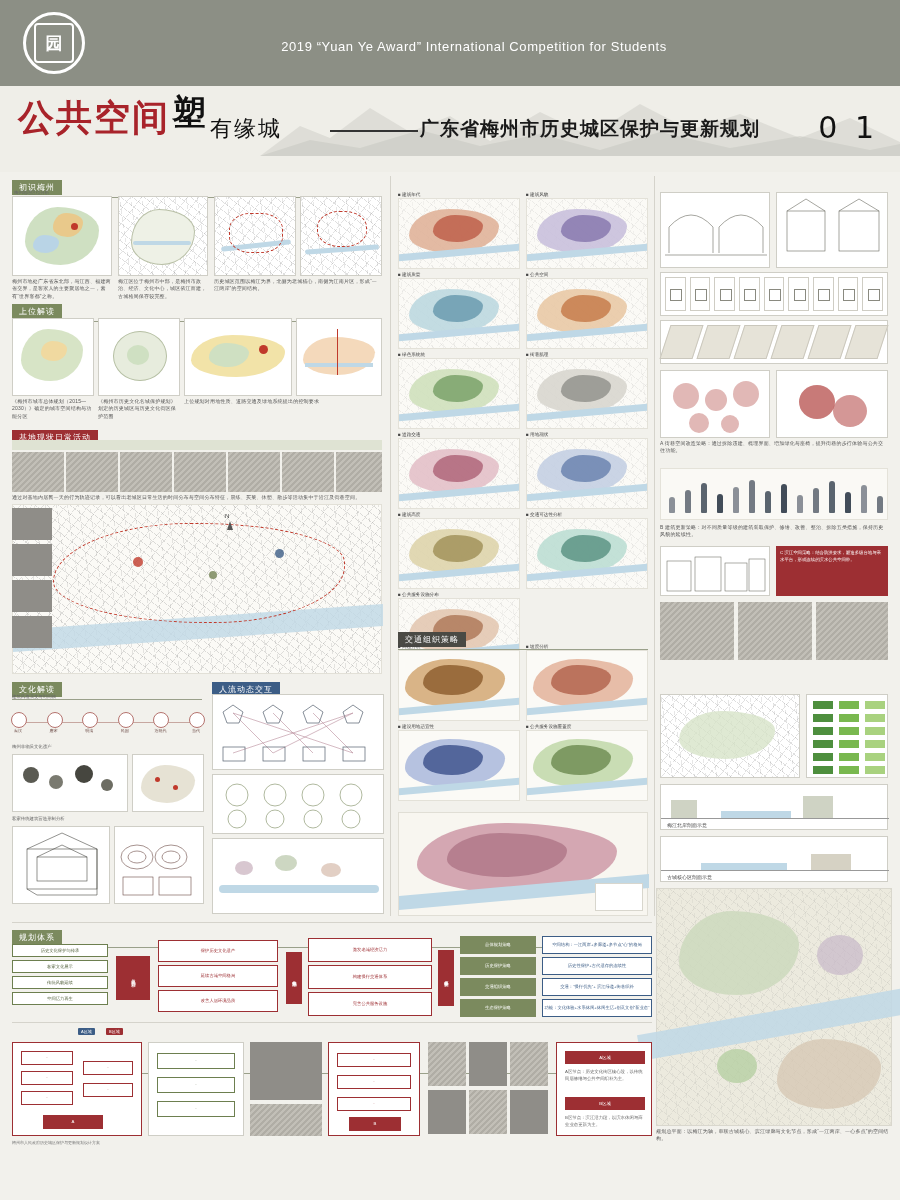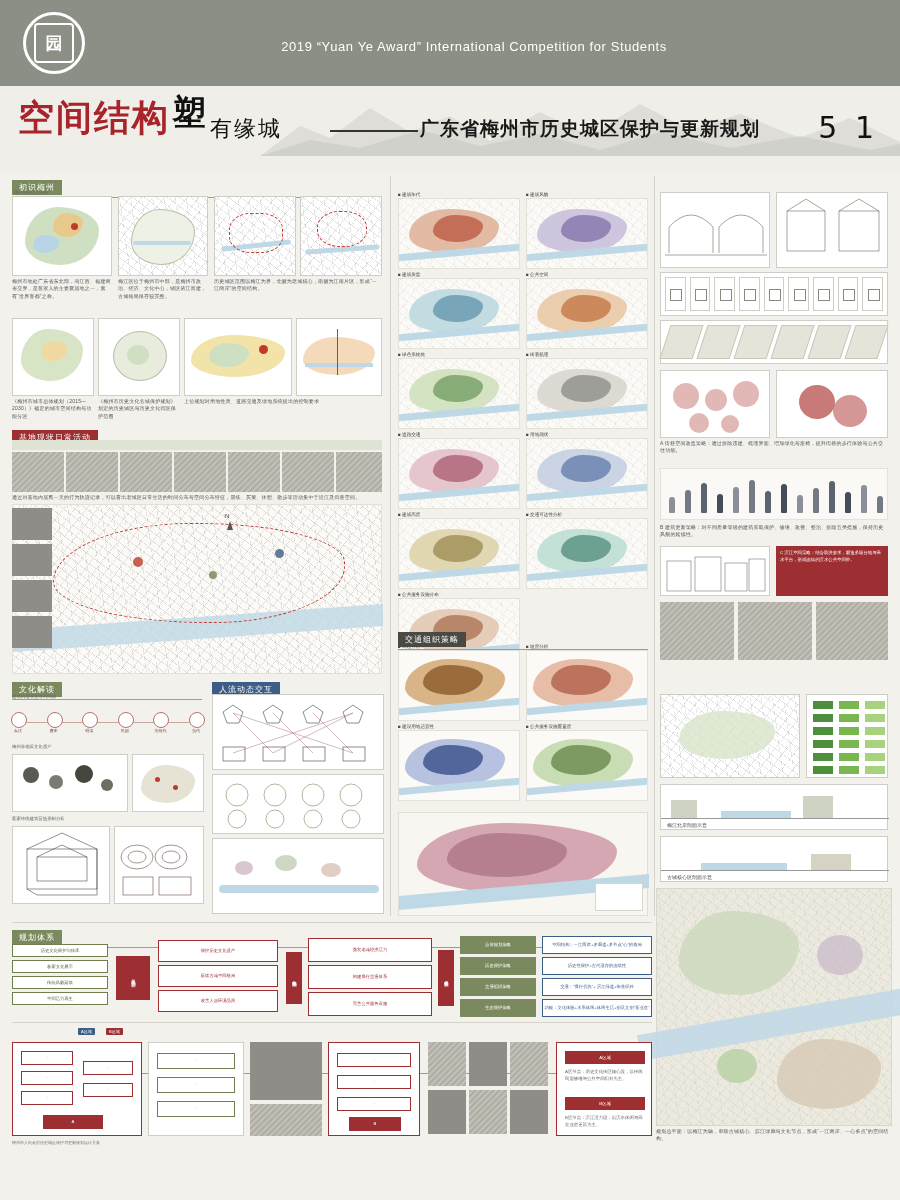--- a/index.html
+++ b/index.html
@@ -80,26 +80,26 @@
     <div class="hdr-titles">
       <div class="hdr-en">2019 “Yuan Ye Award” International Competition for  Students</div>
     </div>
   </div>
 
   <div class="banner">
     <svg class="banner-mt" viewBox="0 0 640 70" preserveAspectRatio="none">
       <path d="M0,70 L40,40 L70,52 L110,22 L150,46 L190,30 L230,55 L280,26 L330,50 L380,18 L430,44 L480,28 L540,52 L590,32 L640,56 L640,70 Z" fill="#8f9189" opacity="0.5"></path>
       <path d="M0,70 L50,54 L100,62 L160,44 L220,60 L280,48 L340,64 L400,46 L470,62 L540,50 L610,64 L640,58 L640,70 Z" fill="#6f736b" opacity="0.45"></path>
     </svg>
-    <div class="cal">空间结构</div>
+    <div class="cal">公共空间</div>
     <div class="cal2">塑</div>
     <div class="cal3">有缘城</div>
     <div class="rule"></div>
     <div class="subt">广东省梅州市历史城区保护与更新规划</div>
-    <div class="pnum">5 1</div>
+    <div class="pnum">0 1</div>
   </div>
 
   <div class="sec" style="left:12px;top:176px;width:370px;">
     <span class="sec-h">初识梅州</span>
     <div class="hline"></div>
   </div>
   <div class="tinytxt" style="position:absolute;left:14px;top:190px;width:70px;">梅州地理区位分析</div>
 
   <div class="bx frame" style="left:12px;top:196px;width:100px;height:80px;">
     <div class="mapfill" style="left:12px;top:10px;width:74px;height:58px;background:#cfe0c2;"></div>
@@ -121,20 +121,24 @@
     <div class="river" style="left:6px;top:46px;width:70px;height:5px;border-radius:3px;transform:rotate(-6deg);"></div>
     <div class="dashred" style="position:absolute;left:14px;top:16px;width:52px;height:38px;border-radius:40%;"></div>
   </div>
   <div class="bx frame" style="left:300px;top:196px;width:82px;height:80px;">
     <div class="roadnet"></div>
     <div class="river" style="left:4px;top:50px;width:74px;height:5px;border-radius:3px;transform:rotate(-4deg);"></div>
     <div class="dashred" style="position:absolute;left:16px;top:14px;width:48px;height:34px;border-radius:45%;"></div>
   </div>
   <div class="cap" style="position:absolute;left:214px;top:278px;width:168px;">历史城区范围以梅江为界，北侧为老城核心，南侧为江南片区，形成“一江两岸”的空间结构。</div>
 
+  <div class="sec" style="left:12px;top:300px;width:370px;">
+    <span class="sec-h">上位解读</span>
+    <div class="hline"></div>
+  </div>
   <div class="bx frame" style="left:12px;top:318px;width:82px;height:78px;">
     <div class="mapfill" style="left:8px;top:10px;width:62px;height:52px;background:#d7e4c6;"></div>
     <div class="mapfill" style="left:28px;top:22px;width:26px;height:20px;background:#f0d9a0;"></div>
   </div>
   <div class="bx frame" style="left:98px;top:318px;width:82px;height:78px;">
     <div class="blob" style="left:14px;top:12px;width:52px;height:48px;background:#e7ecdd;border:1px solid #b5bfa3;"></div>
     <div class="blob" style="left:28px;top:26px;width:22px;height:20px;background:#cfe0c2;"></div>
   </div>
   <div class="bx frame" style="left:184px;top:318px;width:108px;height:78px;">
     <div class="mapfill" style="left:6px;top:16px;width:94px;height:42px;background:#f2e3a8;"></div>

